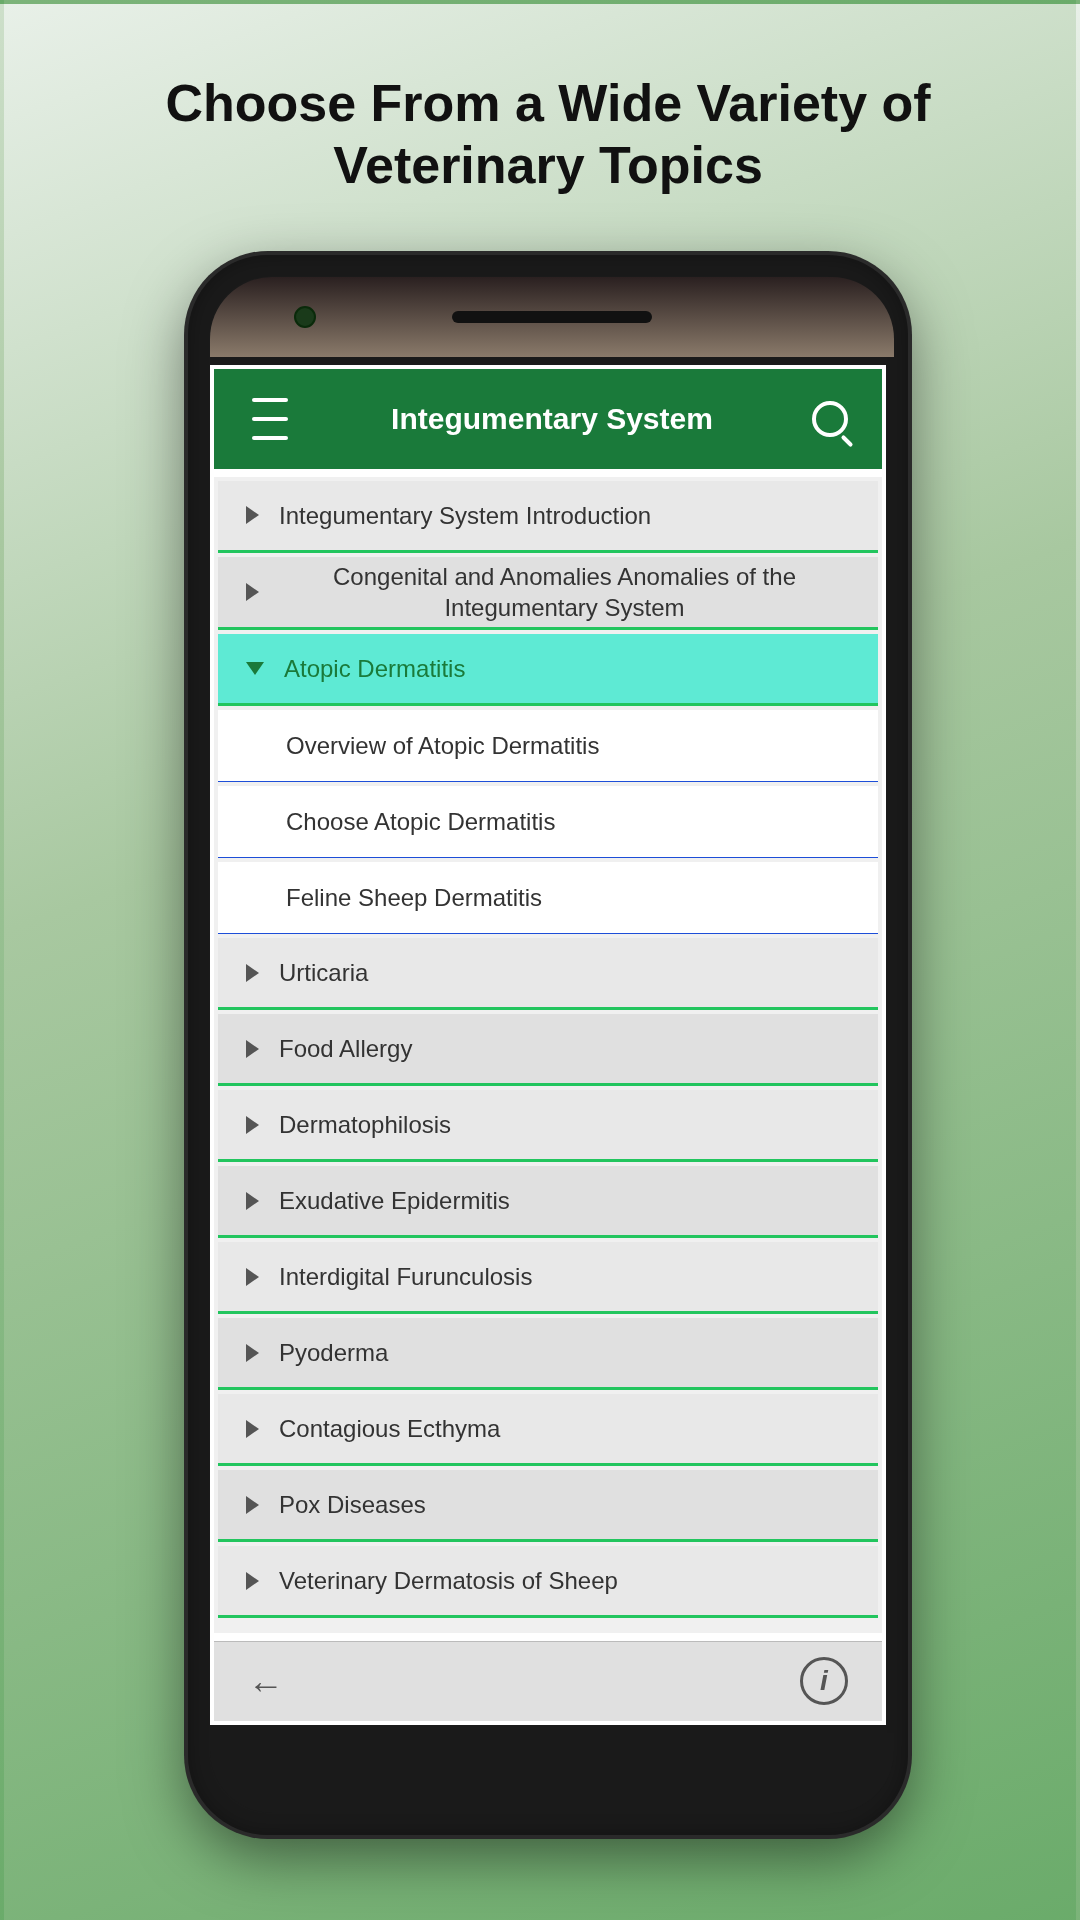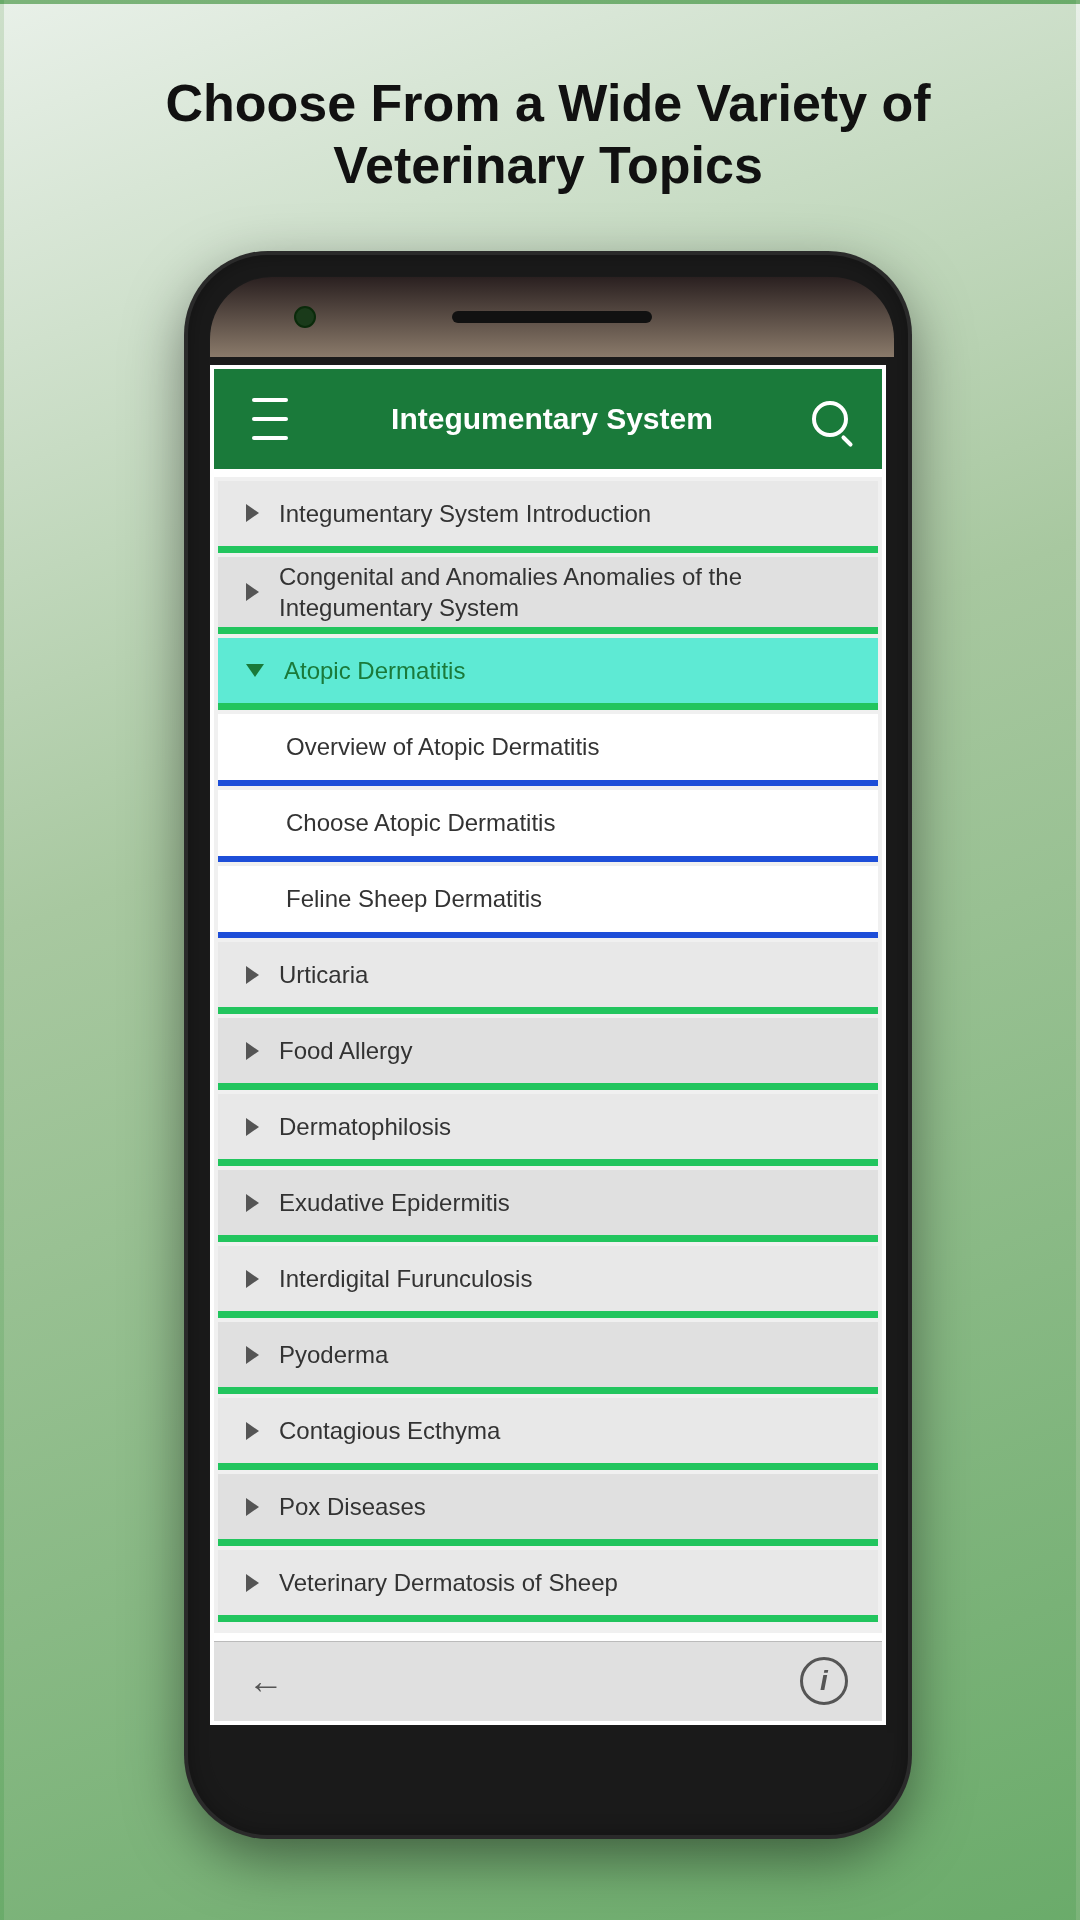--- a/index.html
+++ b/index.html
@@ -31,20 +31,21 @@
       background: #1a1a1a;
       border-radius: 80px;
       padding: 18px;
       box-shadow:
         0 0 0 4px #2a2a2a,
         0 20px 60px rgba(0,0,0,0.5),
         inset 0 0 20px rgba(0,0,0,0.3);
       position: relative;
       display: flex;
       flex-direction: column;
+      text-align: center;
     }
 
     .phone-top-bar {
       width: 100%;
       height: 80px;
       background: linear-gradient(180deg, #2a2020 0%, #8a7a6a 100%);
       border-radius: 62px 62px 0 0;
       display: flex;
       align-items: center;
       justify-content: center;
@@ -139,21 +140,21 @@
     }
 
     .list-container {
       flex: 1;
       overflow-y: auto;
       background: #f0f0f0;
     }
 
     .list-item {
       background: #e8e8e8;
-      border-bottom: 7px solid #22c55e;
+      border-bottom: 3px solid #22c55e;
       padding: 0 24px;
       min-height: 72px;
       display: flex;
       align-items: center;
       cursor: pointer;
     }
 
     .list-item:nth-child(even) {
       background: #e0e0e0;
     }
@@ -188,21 +189,21 @@
       line-height: 1.3;
     }
 
     .list-item-label.active-label {
       color: #1a7a3a;
       font-weight: 500;
     }
 
     .sub-item {
       background: #fff;
-      border-bottom: 6px solid #1d4ed8;
+      border-bottom: 1px solid #1d4ed8;
       padding: 0 24px 0 64px;
       min-height: 72px;
       display: flex;
       align-items: center;
       cursor: pointer;
     }
 
     .sub-item-label {
       font-size: 24px;
       color: #333;

